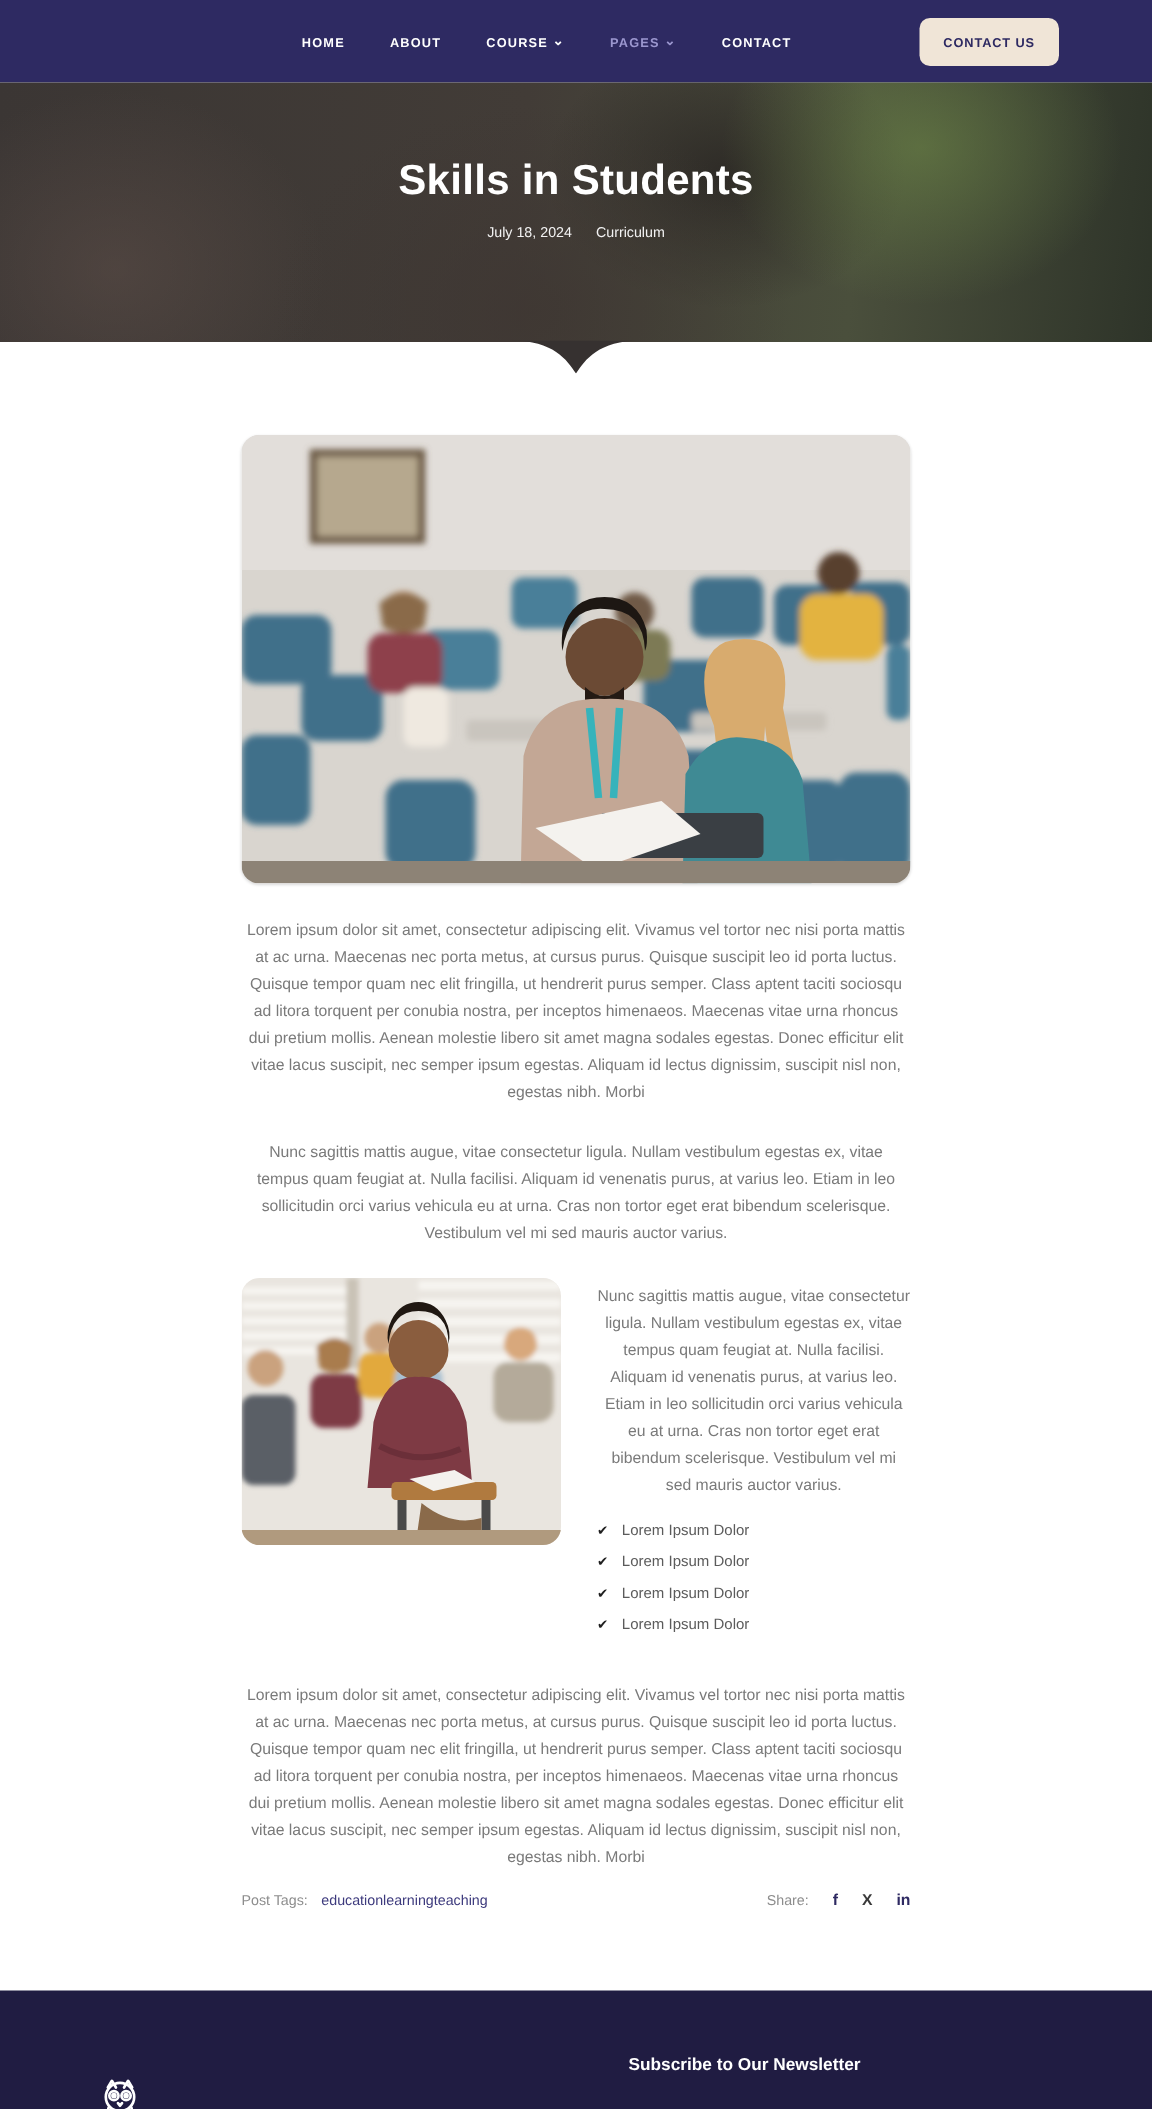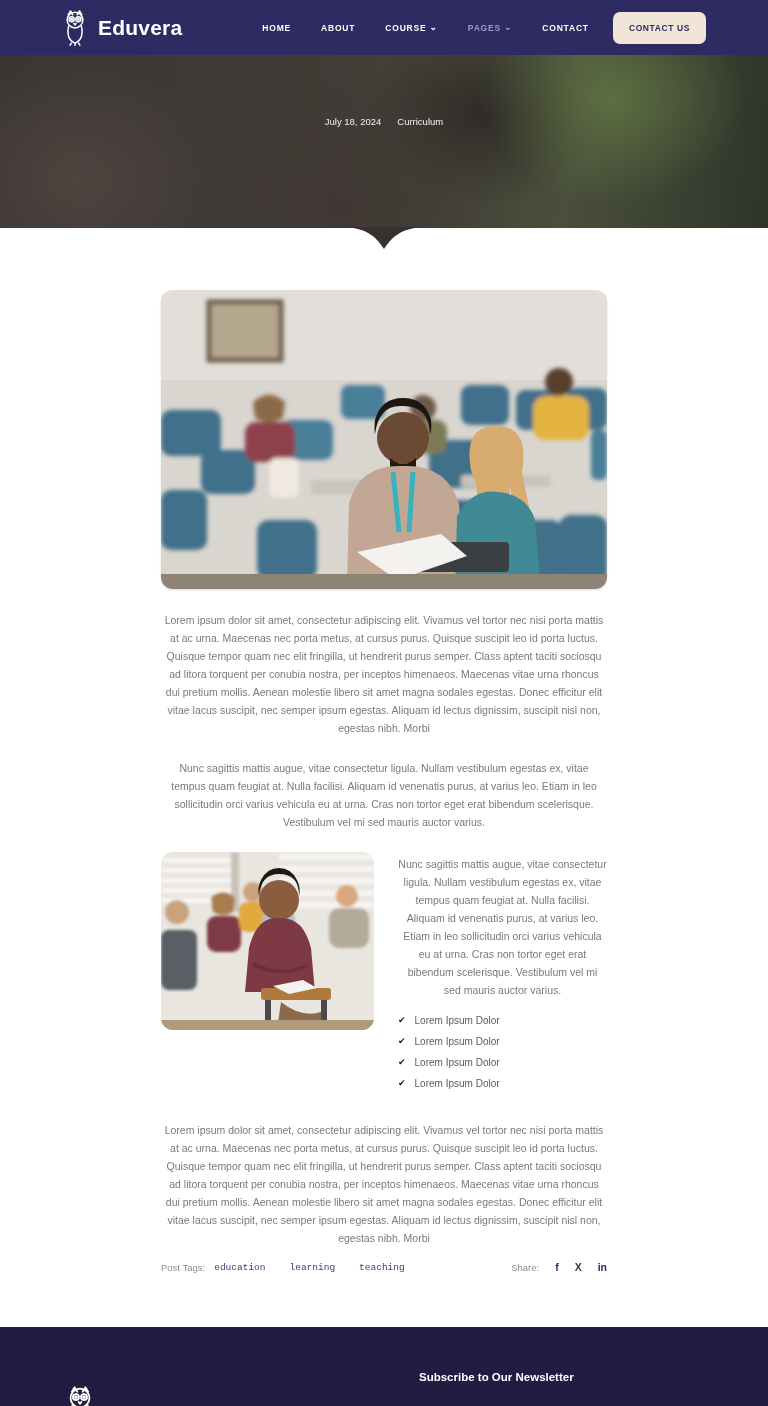--- a/index.html
+++ b/index.html
@@ -46,56 +46,37 @@
   .split { display:flex; margin-top:20px; gap:24px; }
   .side-photo { width:213px; height:178px; flex:none; }
   .split-right { flex:1; padding-top:3px; }
   .split-right .para { margin-top:0; }
   .checklist { list-style:none; margin-top:16px; }
   .checklist li { display:flex; align-items:center; gap:9px; font-size:10px; color:#5b5b5b; margin-bottom:10px; }
   .check { color:#1f1f1f; font-size:9px; }
 
   .tagshare { display:flex; align-items:center; margin-top:14px; padding-bottom:54px; font-size:9.5px; }
   .tags-label, .share-label { color:#8d8d8d; }
-  .tags { display:flex; gap:24px; margin-left:9px;font-family:Liberation Mono, monospace; }
+  .tags { display:flex; gap:0; margin-left:9px; }
   .tag { color:#3d3a7d; cursor:pointer; }
   .share { margin-left:auto; display:flex; align-items:center; gap:16px; }
   .share-icon { font-weight:700; color:#2e2a62; cursor:pointer; font-size:10.5px; }
   .share-icon.x { color:#3a3a3a; }
 
   
   .footer { background:#201c42; color:#ffffff; padding:44px 62px 40px 62px; }
   .f-top { display:flex; align-items:flex-start; }
   .f-logo { display:flex; align-items:center; gap:10px; margin-top:14px; }
   .newsletter { margin-left:auto; width:287px; }
   .nl-heading { font-size:11.5px; font-weight:700; }
 </style>
 </head>
 <body>
 
 <div class="header">
-  <div class="logo">
-    <span>
-      <svg width="30" height="37" viewBox="0 0 40 48" fill="none" stroke="#ffffff" stroke-width="2" stroke-linecap="round" stroke-linejoin="round">
-        <path d="M11 7 L14 2 L17 7"></path>
-          <path d="M23 7 L26 2 L29 7"></path>
-        <circle cx="20" cy="14" r="10.5"></circle>
-        <circle cx="15.5" cy="13" r="3.4"></circle>
-          <circle cx="24.5" cy="13" r="3.4"></circle>
-        <circle cx="15.5" cy="13" r="1.1" fill="#fff"></circle>
-          <circle cx="24.5" cy="13" r="1.1" fill="#fff"></circle>
-        <path d="M18.5 18.5 L20 20.5 L21.5 18.5"></path>
-        <path d="M11.5 22 C9 31 10.5 41 20 45 C29.5 41 31 31 28.5 22"></path>
-        <path d="M15 45 L13.5 47.5"></path>
-          <path d="M20 45.5 L20 47.5"></path>
-          <path d="M25 45 L26.5 47.5"></path>
-      </svg>
-    </span>
-    <span class="logo-text">Eduvera</span>
-  </div>
   <div class="nav">
     <span class="nav-item">
         <span>HOME</span>
       </span>
     <span class="nav-item">
         <span>ABOUT</span>
       </span>
     <span class="nav-item">
         <span>COURSE</span>
         <span class="chev">⌄</span>
@@ -107,20 +88,21 @@
     <span class="nav-item">
         <span>CONTACT</span>
       </span>
   </div>
   <button class="btn-cream">CONTACT US</button>
 </div>
 
 <div class="hero">
   <div class="hero-inner">
     <div class="hero-title">
+      <div>Skills in Students</div>
     </div>
     <div class="hero-meta">
       <span>July 18, 2024</span>
       <span>Curriculum</span>
     </div>
   </div>
   <span class="hero-notch">
     <svg width="86" height="22" viewBox="0 0 86 22">
         <path d="M0 0 C28 0 37 13 43 22 C49 13 58 0 86 0 Z" fill="#363130"></path>
       </svg>

